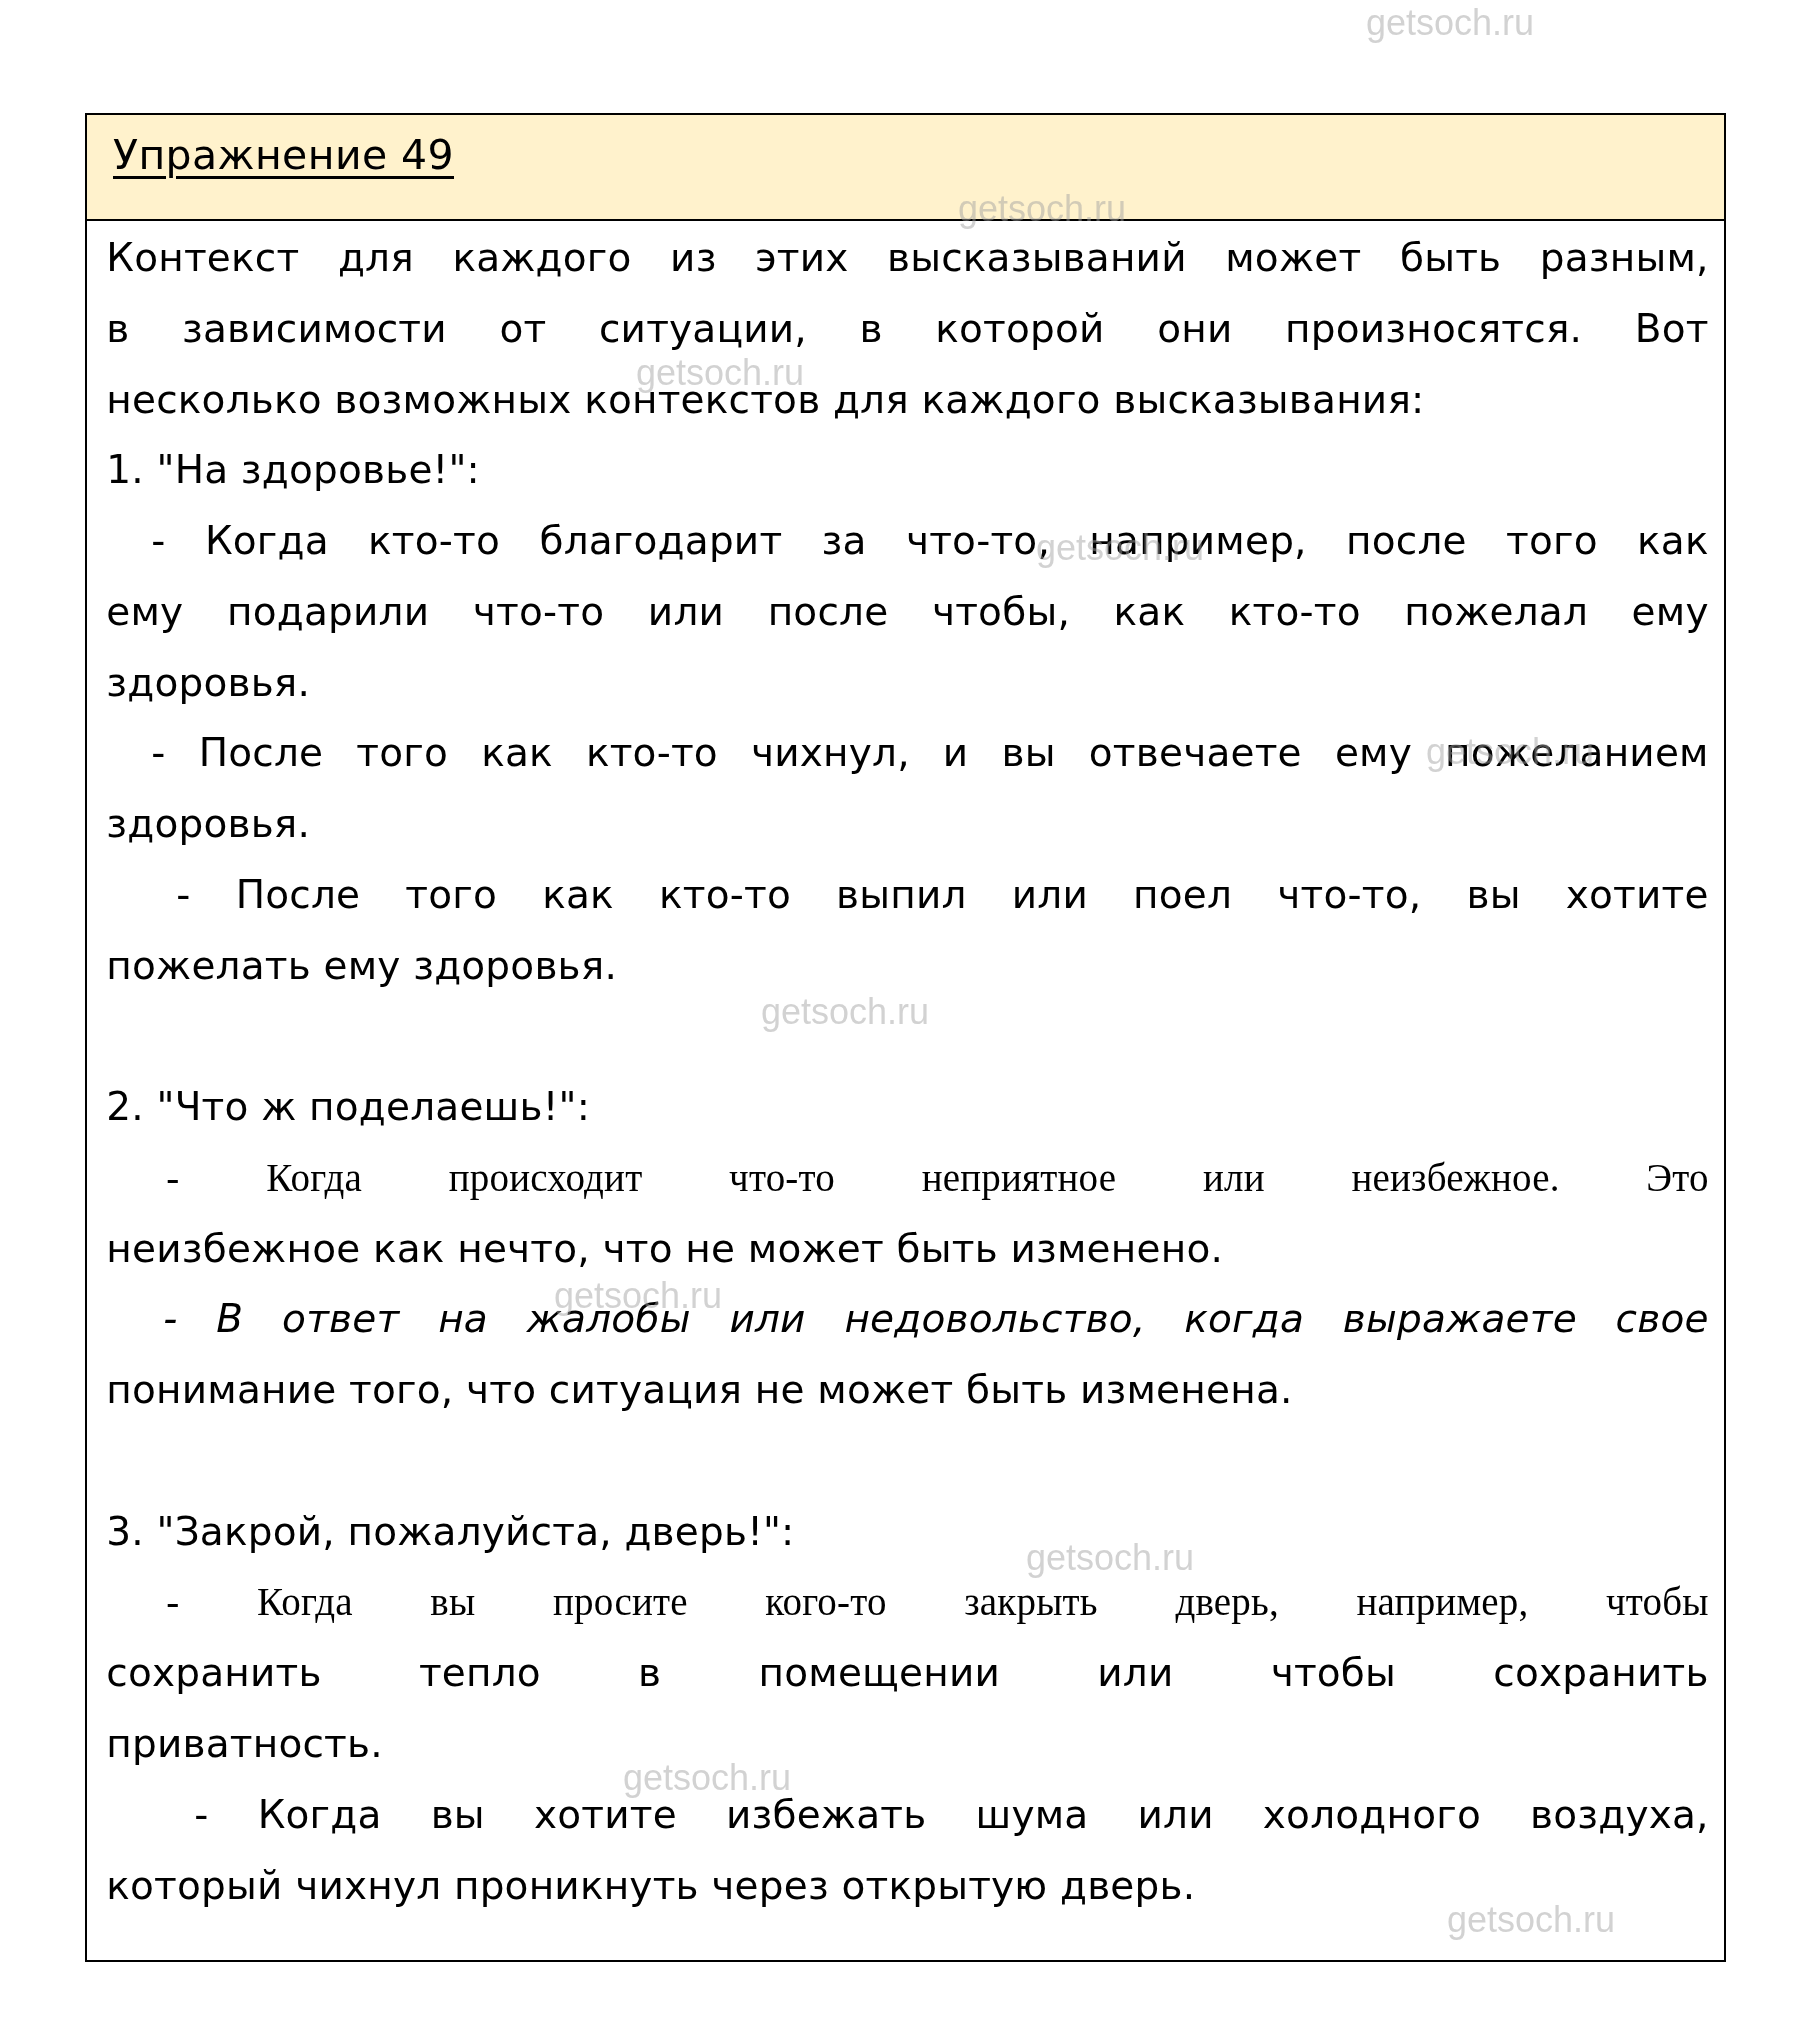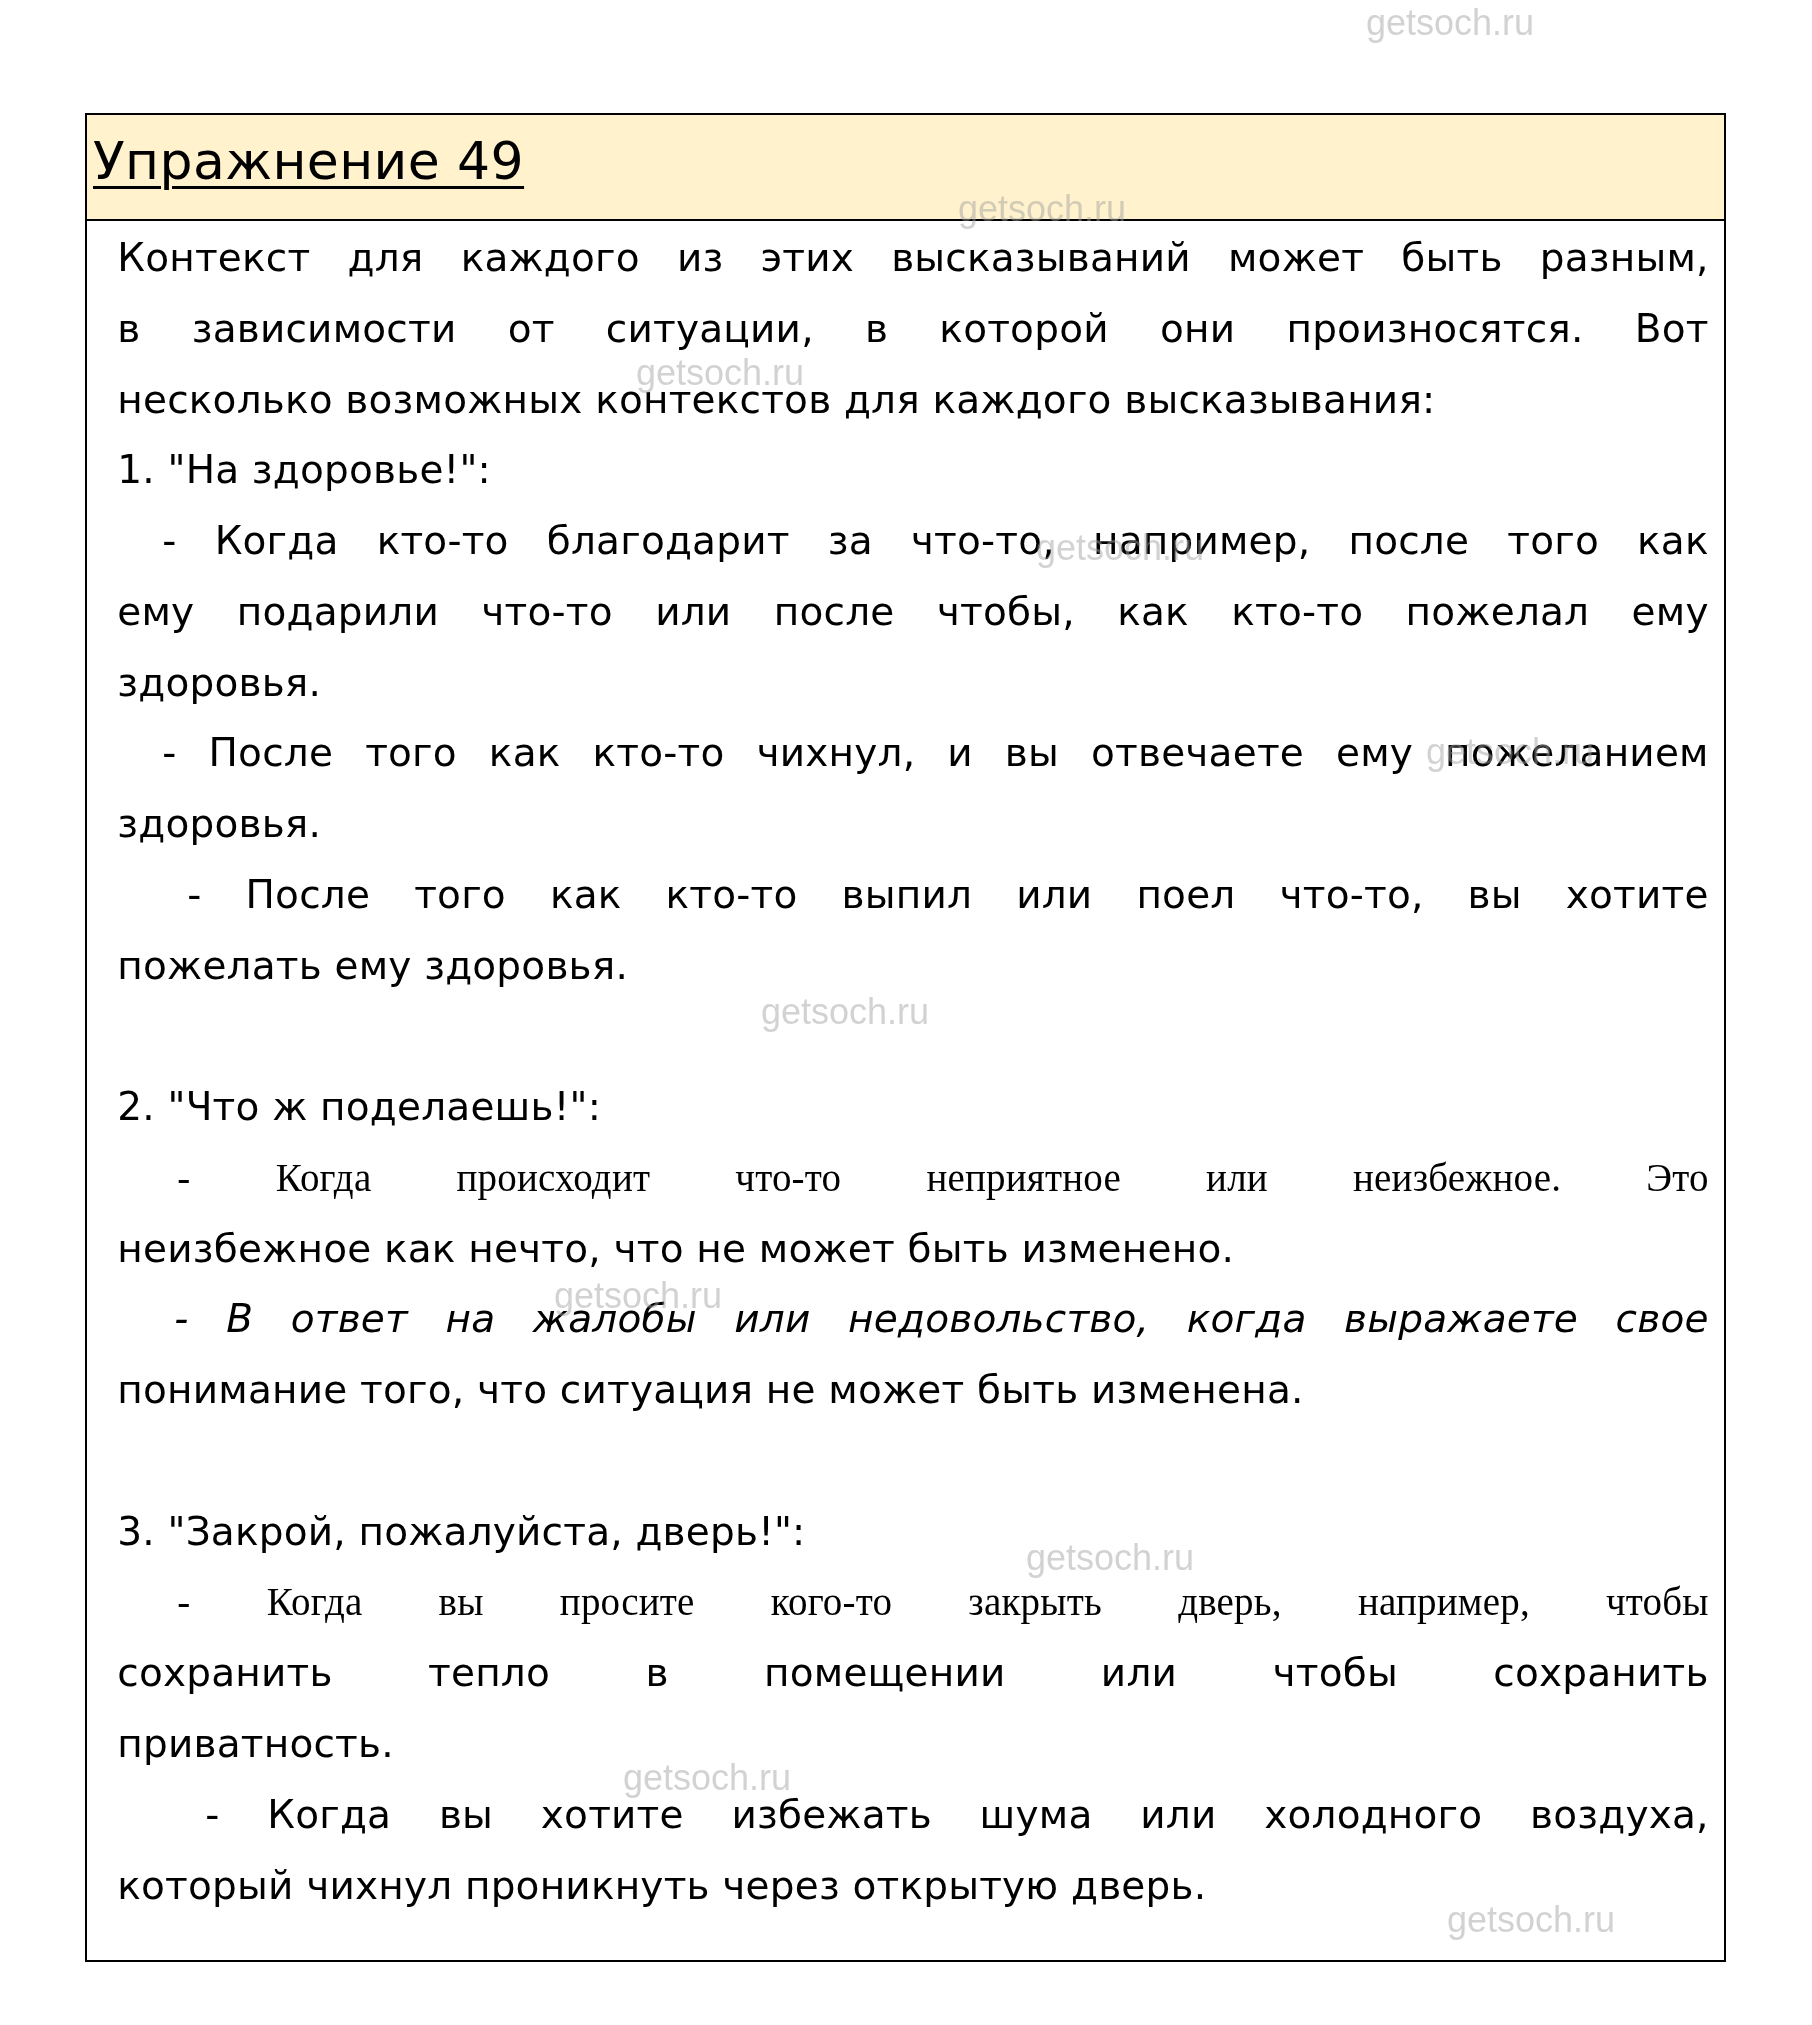--- a/index.html
+++ b/index.html
@@ -2,25 +2,25 @@
 <html style="font-size:11.7px"><head>
 <meta charset="utf-8">
 <style>
   html, body { margin: 0; padding: 0; background: #ffffff; }
   body { width: 1812px; height: 2025px; position: relative; overflow: hidden;
          font-family: "DejaVu Sans", sans-serif; color: #000; }
   .card { position: absolute; left: 85px; top: 113px; width: 1641px; height: 1849px;
           box-sizing: border-box; border: 2.9px solid #000; background: #fff; }
   .card-header { position: absolute; left: 0; top: 0; right: 0; height: 104px;
                  background: #fff2cc; border-bottom: 2.9px solid #000; }
-  .title { position: absolute; left: 6px; top: 16px; font-size: 52px; letter-spacing: 0.4px;
+  .title { position: absolute; left: 26px; top: 16px; font-size: 41px; letter-spacing: 0.4px;
            text-decoration: underline; text-decoration-thickness: 2.9px; text-underline-offset: 6.6px;
            white-space: nowrap; }
   .body-lines { position: absolute; left: 15.3px; right: 15.3px; top: 107px; }
-  .line { position: absolute; left: 15px; right: 0; height: 71px; font-size: 39px; line-height: 71px;
+  .line { position: absolute; left: 4px; right: 0; height: 71px; font-size: 39px; line-height: 71px;
           white-space: nowrap; letter-spacing: 0.2px; }
   .line.justify { text-align: justify; text-align-last: justify; white-space: normal; overflow: hidden; }
   .ind1 { padding-left: 45px; }
   .ind2 { padding-left: 70px; }
   .ind3 { padding-left: 60px; font-family: Liberation Serif, serif; }
   .ind4 { padding-left: 88px; }
   .ind5 { padding-left: 57px; font-style: italic; }
   .watermark { position: absolute; font-family: "Liberation Sans", sans-serif; font-size: 36px;
                color: rgba(160,160,160,0.48); white-space: nowrap; pointer-events: none; }
 </style>

